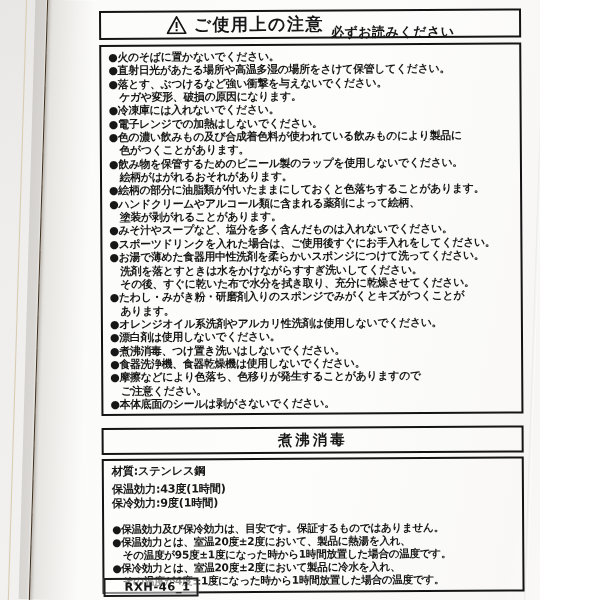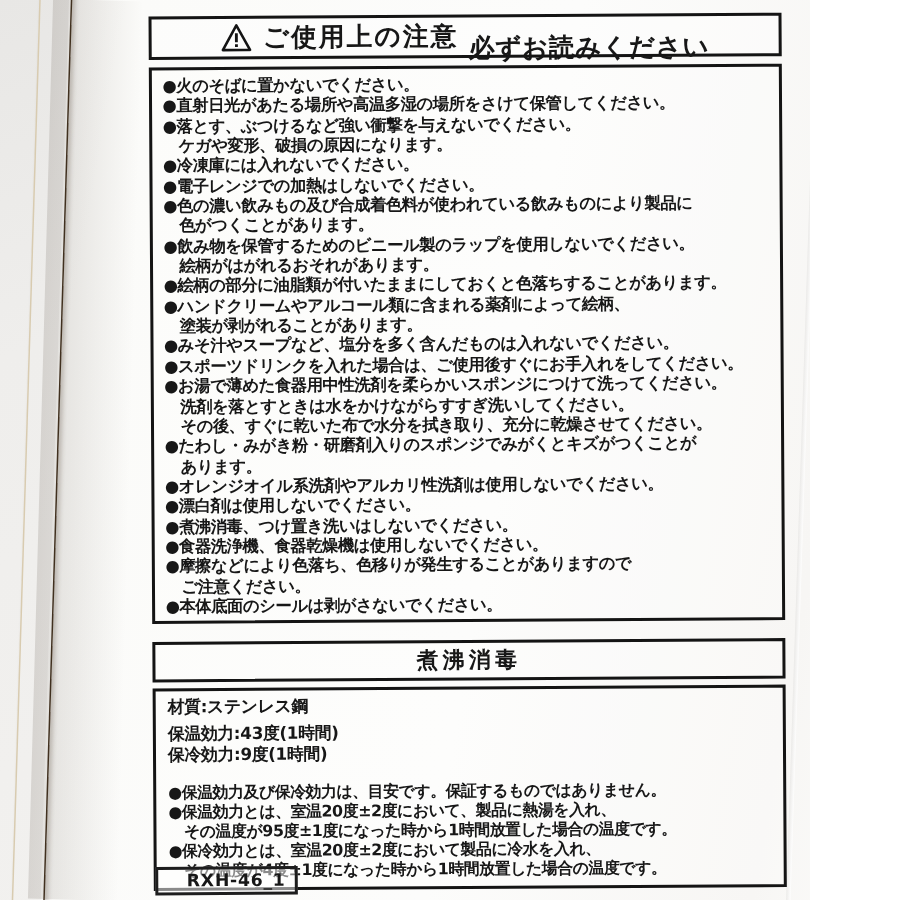--- a/index.html
+++ b/index.html
@@ -45,21 +45,21 @@
     transform:rotate(-0.35deg); transform-origin:left top;
     color:#171717; font-weight:700;
   }
   .title-box {
     box-sizing:border-box; border:2.5px solid #141414; height:29px;
     display:flex; align-items:center; justify-content:center; gap:7px;
     background:rgba(255,255,255,.35);
   }
   .warning-icon { width:21px; height:19px; flex:0 0 auto; margin-top:-1px; }
   .title-main { font-size:17px; letter-spacing:1.5px; white-space:nowrap; }
-  .title-sub  { font-size:17px; letter-spacing:0.5px; white-space:nowrap; margin-top:16px;text-align:right; }
+  .title-sub  { font-size:13px; letter-spacing:0.5px; white-space:nowrap; margin-top:16px;text-align:right; }
   .notice-body {
     box-sizing:border-box; border:2px solid #141414; margin-top:5px;
     padding:4px 6px 3px 7px; background:rgba(255,255,255,.25);
   }
   .notice-body .line {
     font-size:10.9px; line-height:13.35px; letter-spacing:-0.3px;
     white-space:nowrap; overflow:visible;
   }
   .quality-header {
     box-sizing:border-box; border:2px solid #141414; margin-top:12px; height:27px;

